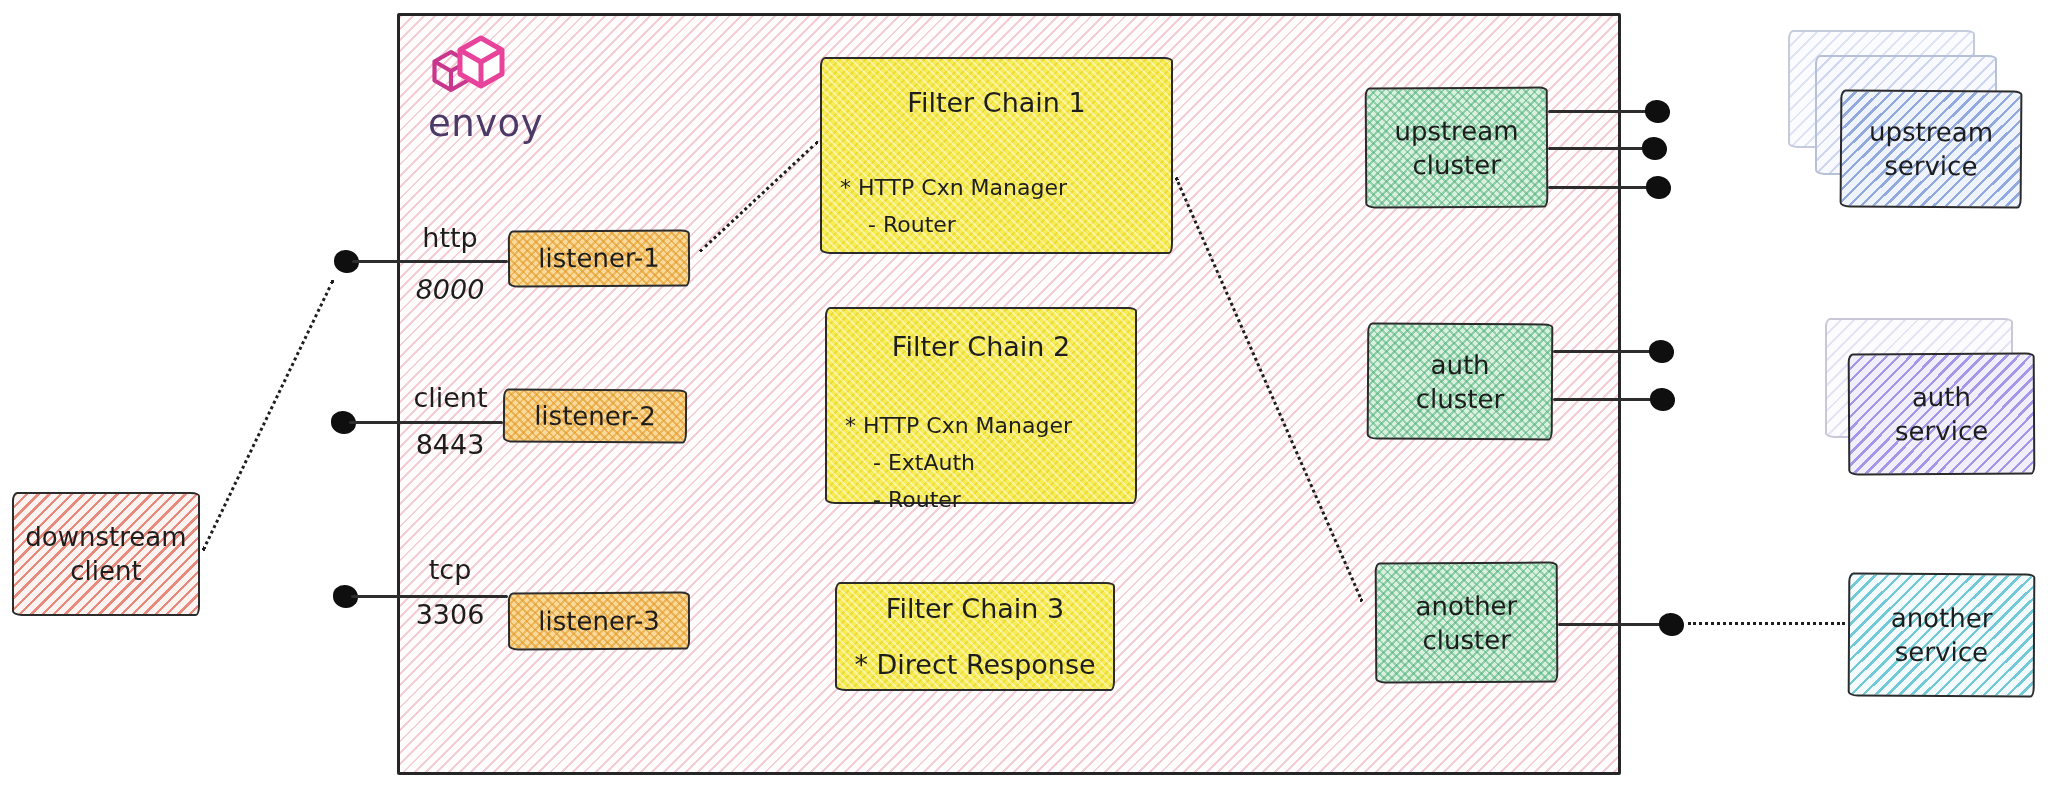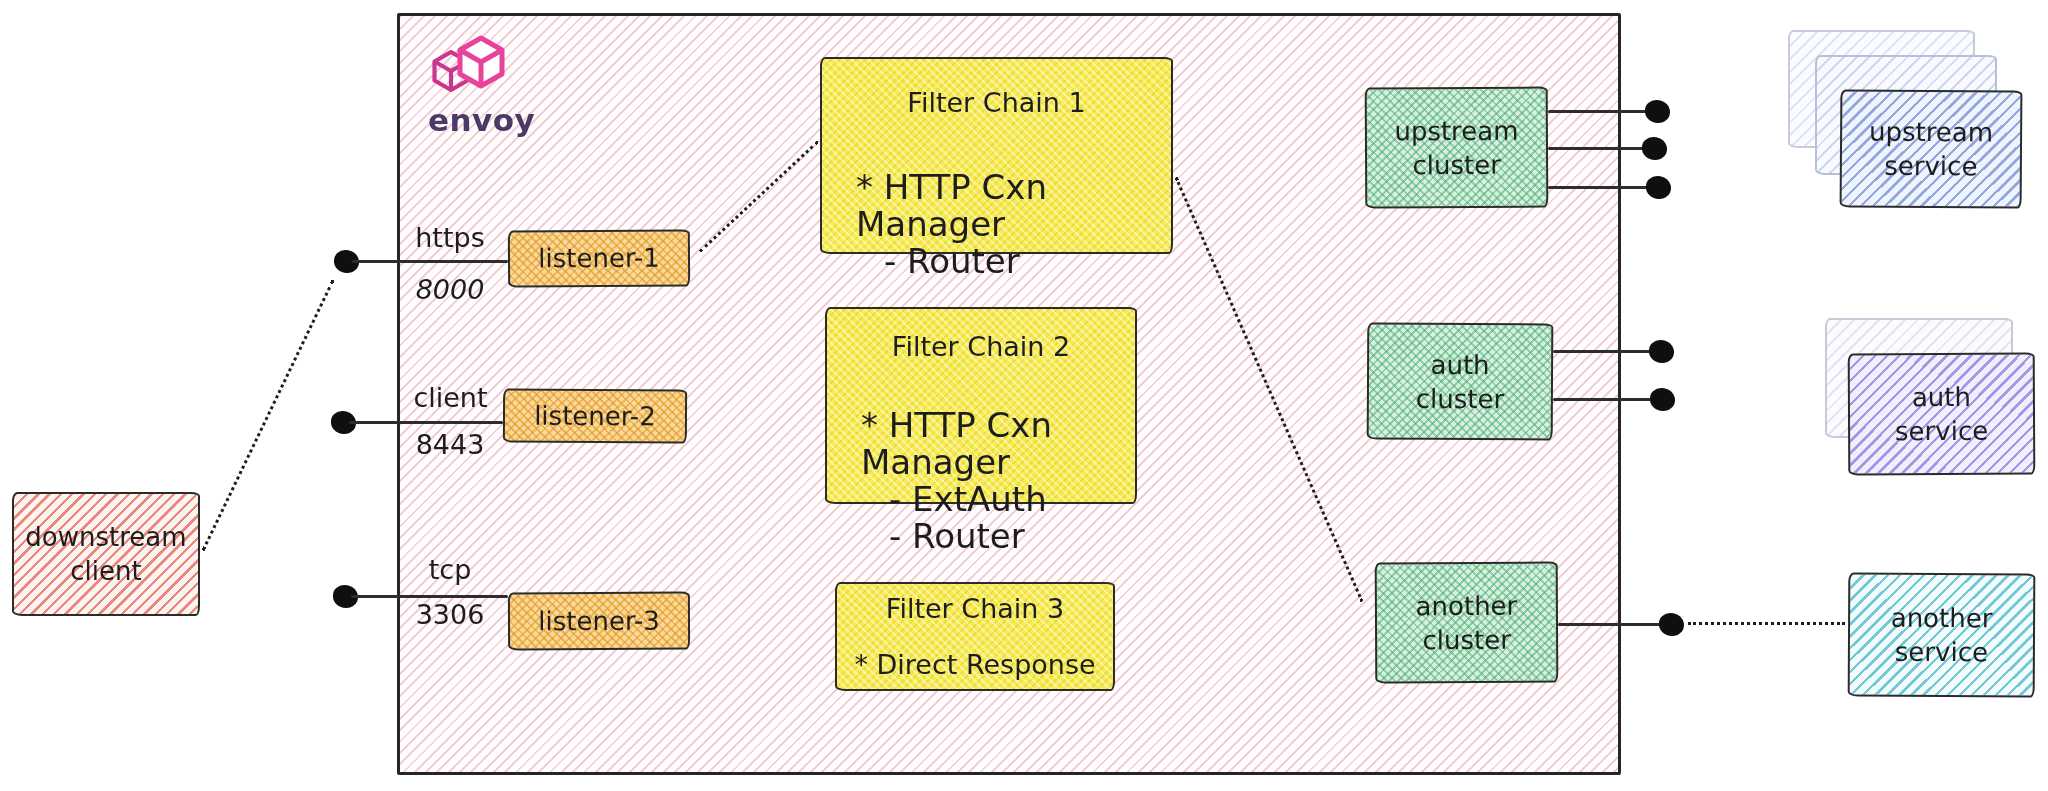--- a/index.html
+++ b/index.html
@@ -33,25 +33,25 @@
 
   .label { font-size:26px; line-height:33px; color:#1d1d1d; }
   .port-label { position:absolute; font-size:27px; color:#1d1d1d; text-align:center; }
 
   .dot { position:absolute; width:25px; height:23px; background:#0f0f0f; border-radius:46% 54% 48% 52%; }
   .hline { position:absolute; height:2.7px; background:#2d2d2d; border-radius:2px; }
   .dotline { position:absolute; border-top:3.4px dotted #1e1e1e; transform-origin:0 50%; }
 
   .fc { justify-content:flex-start; }
   .fc-title { font-size:27px; }
-  .fc-items { align-self:flex-start; text-align:left; font-size:34px; line-height:37px; padding-left:34px; }
+  .fc-items { align-self:flex-start; text-align:left; font-size:22px; line-height:37px; padding-left:18px; }
   .fc-sub { padding-left:28px; }
 
   .logo { position:absolute; left:426px; top:34px; width:110px; text-align:left; }
-  .logo-text { font-size:31px; font-weight:bold; letter-spacing:0.5px; color:#4b3a68; margin-top:2px; margin-left:2px; }
+  .logo-text { font-size:37px; font-weight:normal; letter-spacing:0.5px; color:#4b3a68; margin-top:2px; margin-left:2px; }
 
   .two-line { font-size:26px; line-height:34px; }
 </style>
 </head>
 <body>
 
 <div id="canvas">
 
   <div class="envoy-box" style="position:absolute;"></div>
 
@@ -83,21 +83,21 @@
   <div class="dotline" style="left:203px; top:549px; width:300px; transform:rotate(-64.3deg);"></div>
 
   <div class="dot" style="left:334px; top:250px;"></div>
   <div class="dot" style="left:331px; top:411px;"></div>
   <div class="dot" style="left:333px; top:585px;"></div>
 
   <div class="hline" style="left:352px; top:260px; width:156px;"></div>
   <div class="hline" style="left:349px; top:421px; width:154px;"></div>
   <div class="hline" style="left:351px; top:595px; width:157px;"></div>
 
-  <div class="port-label" style="left:400px; top:222px; width:100px;">https</div>
+  <div class="port-label" style="left:400px; top:222px; width:100px;">http</div>
   <div class="port-label" style="left:395px; top:274px; width:110px;font-style:italic;">8000</div>
   <div class="port-label" style="left:398px; top:382px; width:105px;">client</div>
   <div class="port-label" style="left:396px; top:429px; width:108px;">8443</div>
   <div class="port-label" style="left:405px; top:554px; width:90px;">tcp</div>
   <div class="port-label" style="left:395px; top:599px; width:110px;">3306</div>
 
   <div class="box xhatch-orange" style="left:508px; top:230px; width:182px; height:57px; transform:rotate(-0.4deg);">
     <div class="label">listener-1</div>
   </div>
   <div class="box xhatch-orange" style="left:503px; top:389px; width:184px; height:54px; transform:rotate(0.3deg);">

